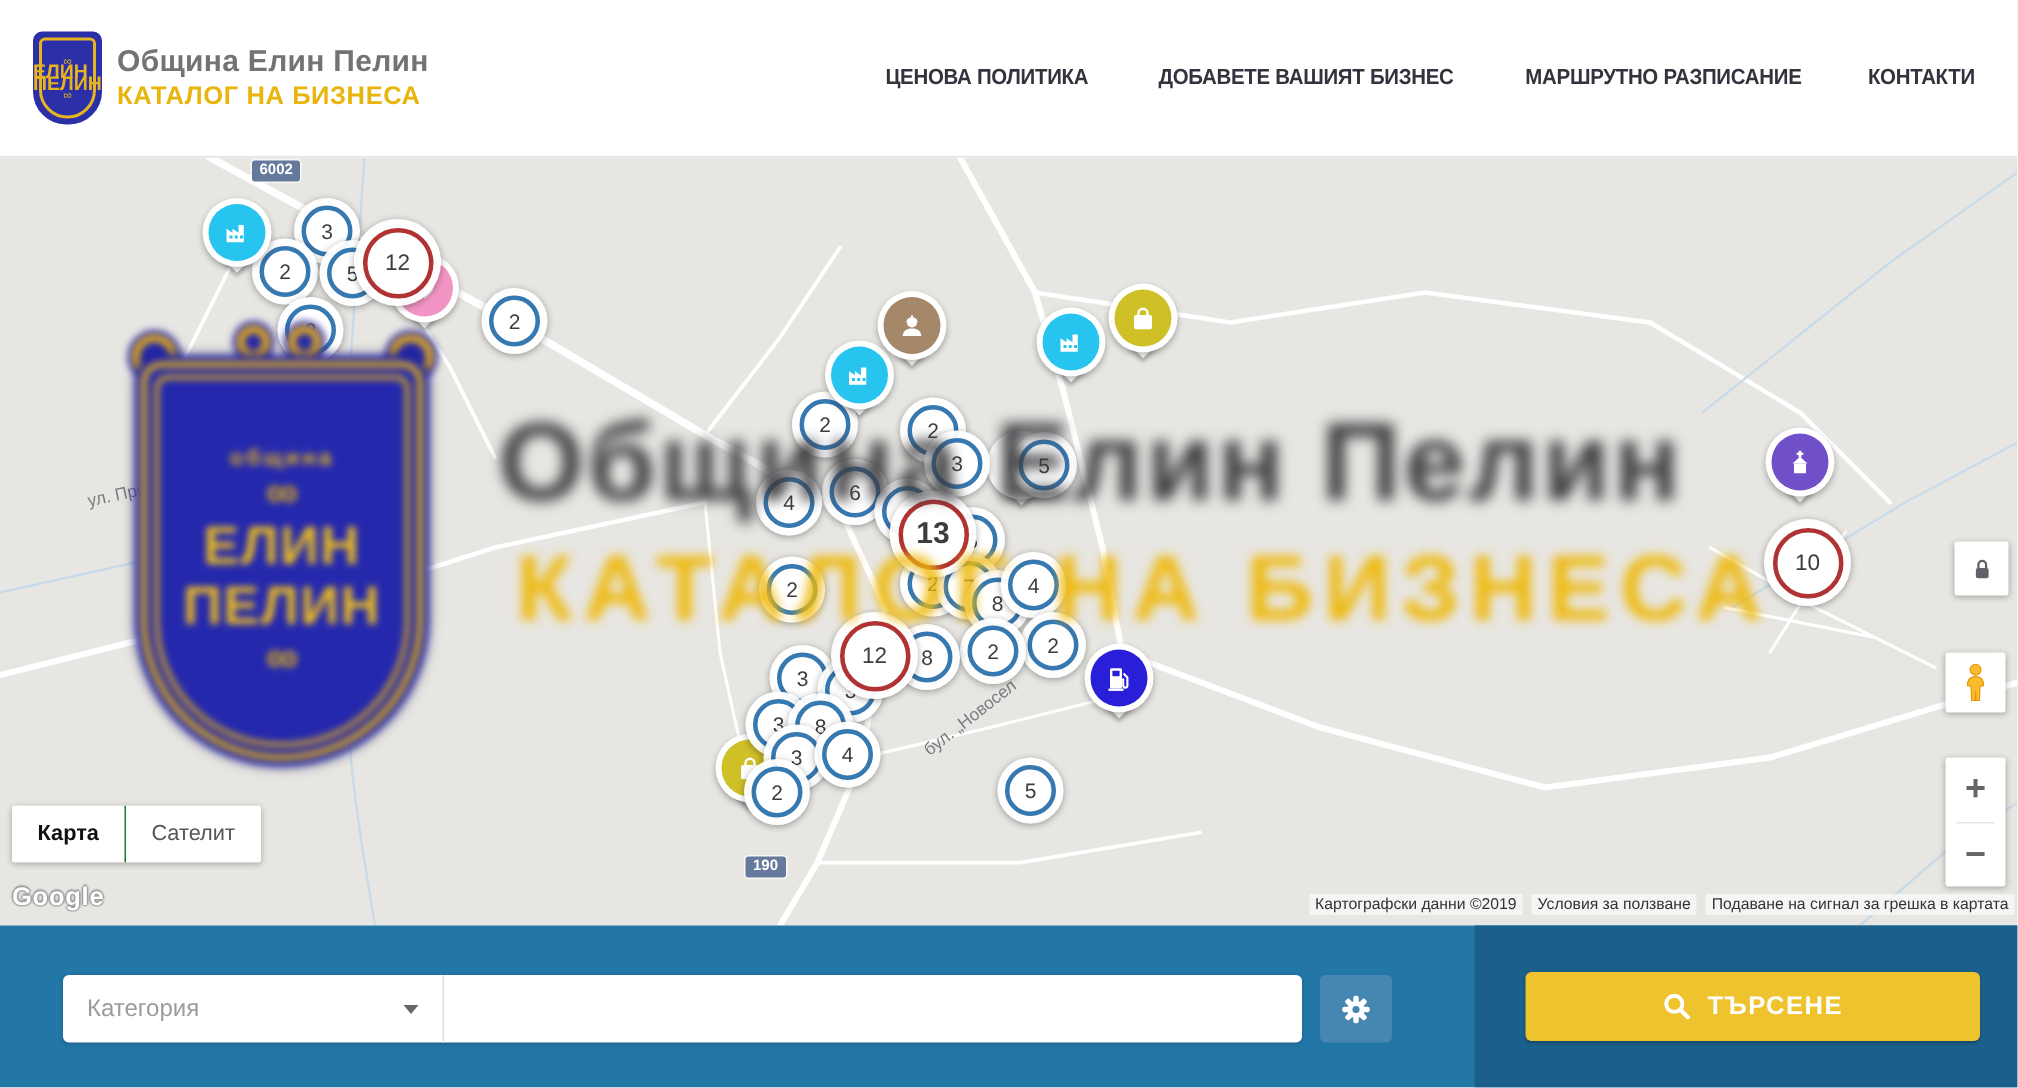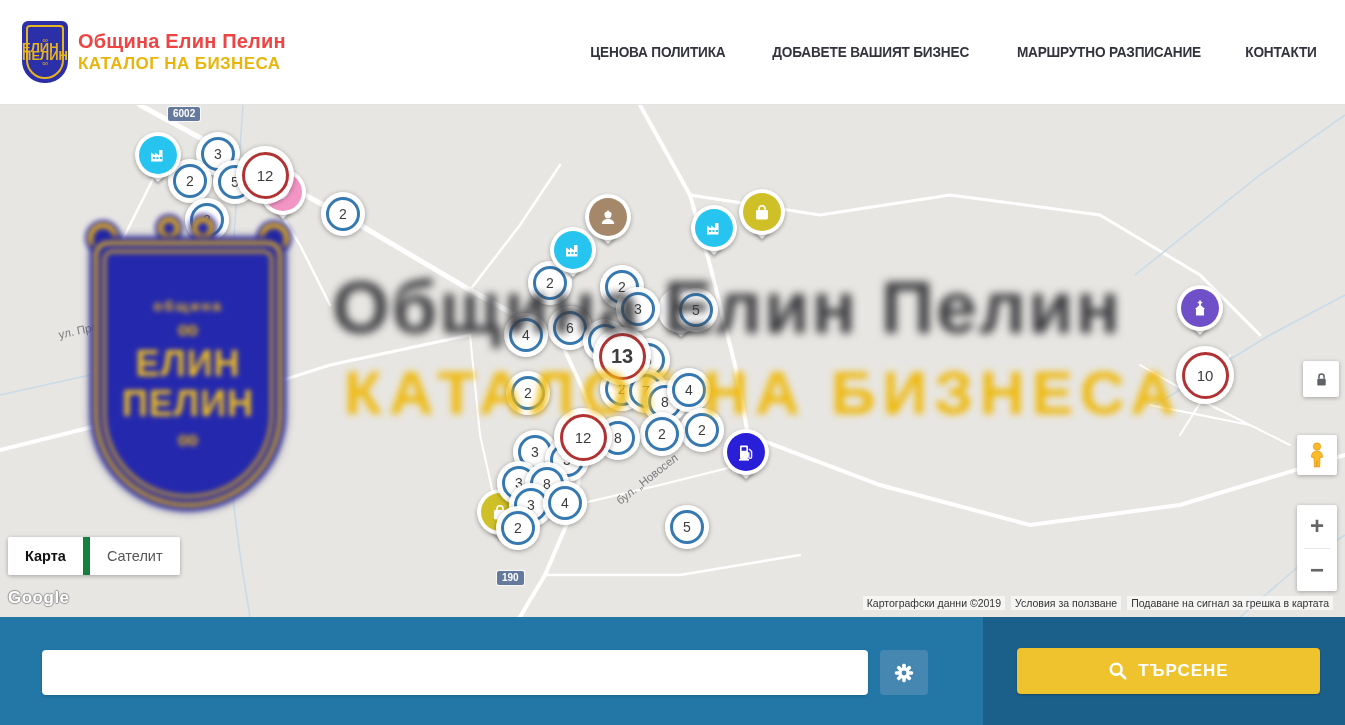--- a/index.html
+++ b/index.html
@@ -5,21 +5,21 @@
   * { margin:0; padding:0; box-sizing:border-box; }
   html,body { width:1345px; height:725px; font-family:"Liberation Sans", sans-serif; overflow:hidden; background:#fff; }
 
   
   .header { position:relative; width:1345px; height:105px; background:#fff; border-bottom:1px solid #e3e3e3; display:flex; align-items:center; justify-content:space-between; z-index:100; }
   .brand { display:flex; align-items:center; gap:10px; margin-left:22px; cursor:pointer; }
   .mini-emblem { width:46px; height:62px; background:#2b2fa8; border:2px solid #2b2fa8; border-radius:6px 6px 22px 22px; position:relative; display:flex; flex-direction:column; align-items:center; justify-content:center; }
   .mini-emblem:before { content:""; position:absolute; inset:2px; border:2px solid #e5b41e; border-radius:4px 4px 19px 19px; }
   .mini-emblem .me-orn { color:#e5b41e; font-size:8px; line-height:7px; }
   .mini-emblem .me-txt { color:#e5b41e; font-size:13px; font-weight:bold; line-height:8px; text-align:left; position:relative; }
-  .brand-title { font-size:20px; font-weight:bold; color:#ef4444; letter-spacing:0.2px; }
+  .brand-title { font-size:20px; font-weight:bold; color:#737373; letter-spacing:0.2px; }
   .brand-sub { font-size:17px; font-weight:bold; color:#e9b50c; letter-spacing:0.4px; margin-top:1px; }
   .nav { display:flex; gap:36px; margin-right:26px; }
   .nav a { text-decoration:none; color:#33333d; font-size:14.5px; font-weight:bold; letter-spacing:-0.2px; white-space:nowrap; transform:scaleX(0.94); }
 
   
   .map { position:relative; width:1345px; height:512px; background:#e8e6e2; overflow:hidden; }
   .map svg.roads { position:absolute; inset:0; }
 
   .road-badge { position:absolute; background:#64799b; color:#fff; font-size:10px; font-weight:bold; padding:1px 5px 2px; border-radius:2px; box-shadow:0 0 0 1px rgba(255,255,255,.7); z-index:4;text-align:center; }
   .street-label { position:absolute; color:#7b7b80; font-size:11.5px; white-space:nowrap; z-index:3; }
@@ -40,26 +40,26 @@
   .wm-shield:before { content:""; position:absolute; inset:5px; border:3px solid #d9a91c; border-radius:9px 9px 84px 84px; }
   .wm-top { color:#e5b41e; font-size:15px; font-weight:bold; letter-spacing:2px; }
   .wm-orn { color:#d9a91c; font-size:30px; line-height:26px; font-weight:bold; }
   .wm-name { color:#e8ba24; font-size:36px; font-weight:bold; line-height:40px; text-align:center; letter-spacing:1px; white-space:pre-line; }
   .wm-line1 { position:absolute; left:332px; top:160px; font-size:74px; font-weight:bold; color:#3c3c40; letter-spacing:2px; filter:blur(4.5px); z-index:40; white-space:nowrap; pointer-events:none; }
   .wm-line2 { position:absolute; left:344px; top:252px; font-size:62px; font-weight:bold; color:#eeb90e; letter-spacing:7px; filter:blur(3.5px); z-index:40; white-space:nowrap; pointer-events:none; }
 
   
   .maptype { position:absolute; left:8px; top:432px; display:flex; z-index:60; box-shadow:0 1px 4px rgba(0,0,0,.3); border-radius:2px; overflow:hidden; }
   .maptype button { height:38px; background:#fff; border:none; font-family:"Liberation Sans",sans-serif; font-size:14.5px; padding:0 17px; cursor:pointer; }
-  .maptype .mt-map { font-weight:bold; color:#111; border-right:7px solid #15803d; }
+  .maptype .mt-map { font-weight:bold; color:#111; border-right:1px solid #15803d; }
   .maptype .mt-sat { color:#565656; }
 
   .google-logo { position:absolute; left:8px; top:483px; font-size:17px; font-weight:bold; color:#fff; letter-spacing:0.5px; z-index:60;
     text-shadow:0 1px 1px #9a9a9a, 1px 0 1px #9a9a9a, -1px 0 1px #9a9a9a, 0 -1px 1px #9a9a9a; }
-  .attrib { position:absolute; right:12px; top:491px; display:flex; gap:6px; z-index:60; }
+  .attrib { position:absolute; right:2px; top:491px; display:flex; gap:6px; z-index:60; }
   .attrib span { font-size:10.5px; color:#333; background:rgba(250,250,250,.75); padding:1px 4px; white-space:nowrap; }
 
   .sq-btn { position:absolute; background:#fff; border:none; box-shadow:0 1px 4px rgba(0,0,0,.3); border-radius:2px; display:flex; align-items:center; justify-content:center; cursor:pointer; z-index:60; }
   .lock-btn { left:1303px; top:256px; width:36px; height:36px; }
   .pegman-btn { left:1297px; top:330px; width:40px; height:40px; }
   .zoomctrl { position:absolute; left:1297px; top:400px; width:40px; height:86px; background:#fff; box-shadow:0 1px 4px rgba(0,0,0,.3); border-radius:2px; display:flex; flex-direction:column; z-index:60; }
   .zoomctrl button { flex:1; border:none; background:transparent; font-size:24px; font-weight:bold; color:#666; cursor:pointer; font-family:"Liberation Sans",sans-serif; }
   .zoomctrl .zdiv { height:1px; background:#e6e6e6; margin:0 7px; }
 
   
@@ -386,20 +386,24 @@
     <button>+</button>
     <div class="zdiv"></div>
     <button>−</button>
   </div>
 </div>
 
 <div class="searchbar">
   <div class="sb-right"></div>
 
   <div class="search-box">
+    <div class="sb-field sb-select sb-cat">
+      <span class="lbl">Категория</span>
+      <span class="caret"></span>
+    </div>
   </div>
 
   <button class="gear-btn">
     <svg width="22" height="22" viewBox="0 0 24 24">
       <g fill="#ffffff">
         <rect x="10" y="2" width="4" height="20" rx="1.6"></rect>
         <rect x="10" y="2" width="4" height="20" rx="1.6" transform="rotate(45 12 12)"></rect>
         <rect x="10" y="2" width="4" height="20" rx="1.6" transform="rotate(90 12 12)"></rect>
         <rect x="10" y="2" width="4" height="20" rx="1.6" transform="rotate(135 12 12)"></rect>
         <circle cx="12" cy="12" r="6.2"></circle>

